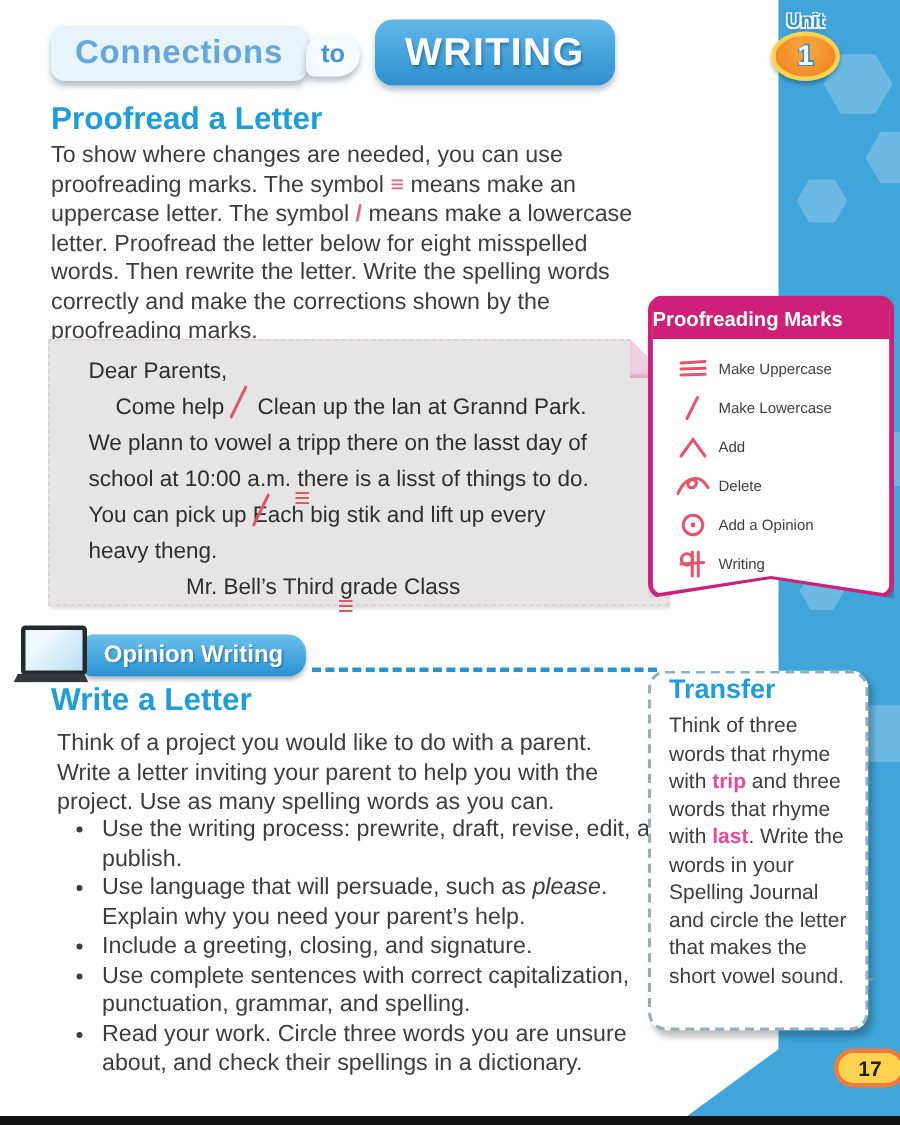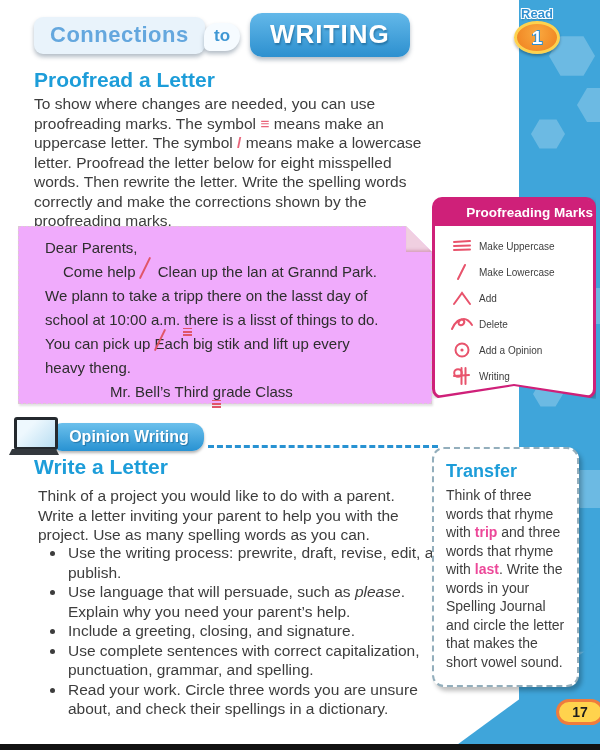--- a/index.html
+++ b/index.html
@@ -31,21 +31,21 @@
   .unit-oval{margin:0 auto;width:40px;height:27px;background:radial-gradient(circle at 50% 35%,#f9a93f,#ef7f1e);
         border:3px solid #fdd24f;border-radius:50%;line-height:27px;font-weight:bold;font-size:19px;color:#fff;
         text-shadow:1px 1px 0 #2f8fd0,-1px 1px 0 #2f8fd0,1px -1px 0 #2f8fd0;box-shadow:0 2px 3px rgba(0,0,0,.3);}
 
   
   .h-blue{position:absolute;left:34px;color:#1d9dd9;font-weight:bold;font-size:21px;}
   .para{position:absolute;left:34px;width:396px;font-size:15.5px;line-height:19.5px;color:#3d3d3d;}
   .sym{color:#e8647a;font-weight:bold;}
 
   
-  .letter-box{position:absolute;left:18px;top:226px;width:412px;height:176px;background:#f0abfc;
+  .letter-box{position:absolute;left:32px;top:226px;width:412px;height:176px;background:#e5e5e5;
         border:1px dashed #dcc9d3;box-shadow:1px 2px 2px rgba(0,0,0,0.12);}
   .fold-cut{position:absolute;top:-1px;right:-1px;width:26px;height:26px;background:#ffffff;
         clip-path:polygon(0 0,100% 0,100% 100%);}
   .fold{position:absolute;top:-1px;right:-1px;width:26px;height:26px;background:#f0cfe0;
         clip-path:polygon(0 0,0 100%,100% 100%);box-shadow:inset -2px -2px 3px rgba(160,60,110,0.3);}
   .letter-text{padding:9px 4px 0 26px;font-size:15px;line-height:24px;color:#2e2e2e;}
   .l-ind{text-indent:18px;}
   .l-sig{padding-left:65px;}
   .mk{position:relative;display:inline-block;}
   .mk .slash-i{position:absolute;left:4px;top:-4px;width:2px;height:24px;background:#e05568;
@@ -53,21 +53,21 @@
   .mk .triple-i{position:absolute;left:-1px;top:20px;width:9px;height:8px;
         background:repeating-linear-gradient(#e05568 0 1.5px,transparent 1.5px 3.2px);}
 
   
   .marks-box{position:absolute;left:432px;top:197px;width:164px;height:202px;background:#cf2079;
         border-radius:10px;z-index:2;
         clip-path:polygon(0 0,100% 0,100% 100%,50% calc(100% - 13px),0 100%);
         filter:drop-shadow(2px 3px 2px rgba(0,0,0,0.25));}
   .marks-inner{position:absolute;left:3px;top:3px;right:3px;bottom:3px;background:#ffffff;border-radius:7px;
         clip-path:polygon(0 0,100% 0,100% 100%,50% calc(100% - 12px),0 100%);}
-  .marks-title{background:#cf2079;color:#ffffff;font-weight:bold;font-size:13.5px;text-align:right;
+  .marks-title{background:#cf2079;color:#ffffff;font-weight:bold;font-size:13.5px;text-align:left;
         padding:5px 0 6px;border-radius:5px 5px 0 0;}
   .marks-rows{padding:7px 6px 0 10px;}
   .mark-row{display:flex;align-items:center;height:26px;}
   .mark-sym{width:34px;display:flex;justify-content:center;align-items:center;}
   .mark-sym svg{stroke:#e8536c;fill:none;stroke-width:2;stroke-linecap:round;}
   .mark-label{font-size:10px;color:#3e3e3e;}
 
   
   .laptop-screen{position:absolute;left:14px;top:417px;width:38px;height:27px;background:#24292e;
         border-radius:3px;padding:3px;z-index:2;}
@@ -81,21 +81,21 @@
   .ow-dash{position:absolute;left:208px;top:445px;width:230px;border-top:3px dashed #2892d2;}
 
   
   .bullets{position:absolute;left:52px;top:543px;width:392px;margin:0;padding:0 0 0 14px;
         font-size:15.5px;line-height:19.5px;color:#3d3d3d;}
   .bullets li{margin:0;padding-left:2px;}
 
   
   .transfer-box{position:absolute;left:432px;top:447px;width:147px;height:240px;background:#ffffff;
         border:2px dashed #93aebc;border-radius:12px;box-shadow:3px 4px 4px rgba(0,0,0,0.25);
-        padding:12px 12px;box-sizing:border-box;z-index:2;}
+        padding:0 12px;box-sizing:border-box;z-index:2;}
   .transfer-title{color:#1d9dd9;font-weight:bold;font-size:18px;margin-bottom:4px;}
   .transfer-text{font-size:14px;line-height:18.5px;color:#3e3e3e;}
   .transfer-text b{color:#ec4899;}
 
   
   .page-pill{position:absolute;left:556px;top:699px;width:48px;height:26px;background:#ffd34d;
         border:3px solid #ef7c3d;border-radius:15px;box-sizing:border-box;line-height:21px;
         text-align:center;font-weight:bold;font-size:14px;color:#1d1d1d;z-index:5;}
 </style>
 </head>
@@ -115,34 +115,34 @@
     <div class="hex" style="left:46px;top:650px;width:38px;height:36px;"></div>
   </div>
   <div class="wedge"></div>
   <div class="scan-edge"></div>
 
   <div class="badge badge-connections">Connections</div>
   <div class="badge badge-to">to</div>
   <div class="badge badge-writing">WRITING</div>
 
   <div class="unit">
-    <div class="unit-word">Read</div>
+    <div class="unit-word">Unit</div>
     <div class="unit-oval">1</div>
   </div>
 
   <div class="h-blue" style="top:68px;">Proofread a Letter</div>
   <p class="para" style="top:94px;margin:0;"><span>To show where changes are needed, you can use proofreading marks. The symbol </span><span class="sym">≡</span><span> means make an uppercase letter. The symbol </span><span class="sym">/</span><span> means make a lowercase letter. Proofread the letter below for eight misspelled words. Then rewrite the letter. Write the spelling words correctly and make the corrections shown by the proofreading marks.</span></p>
 
   <div class="letter-box">
     <div class="fold-cut"></div>
     <div class="fold"></div>
     <div class="letter-text">
       <div>Dear Parents,</div>
       <div class="l-ind"><span>Come help </span><span class="mk"><span>C</span><i class="slash-i"></i></span><span>lean up the lan at Grannd Park.</span></div>
-      <div>We plann to take a tripp there on the lasst day of</div>
+      <div>We plann to vowel a tripp there on the lasst day of</div>
       <div><span>school at 10:00 a.m. </span><span class="mk"><span>t</span><i class="triple-i"></i></span><span>here is a lisst of things to do.</span></div>
       <div><span>You can pick up </span><span class="mk"><span>E</span><i class="slash-i"></i></span><span>ach big stik and lift up every</span></div>
       <div>heavy theng.</div>
       <div class="l-sig"><span>Mr. Bell’s Third </span><span class="mk"><span>g</span><i class="triple-i"></i></span><span>rade Class</span></div>
     </div>
   </div>
 
   <div class="marks-box">
     <div class="marks-inner">
       <div class="marks-title">Proofreading Marks</div>

